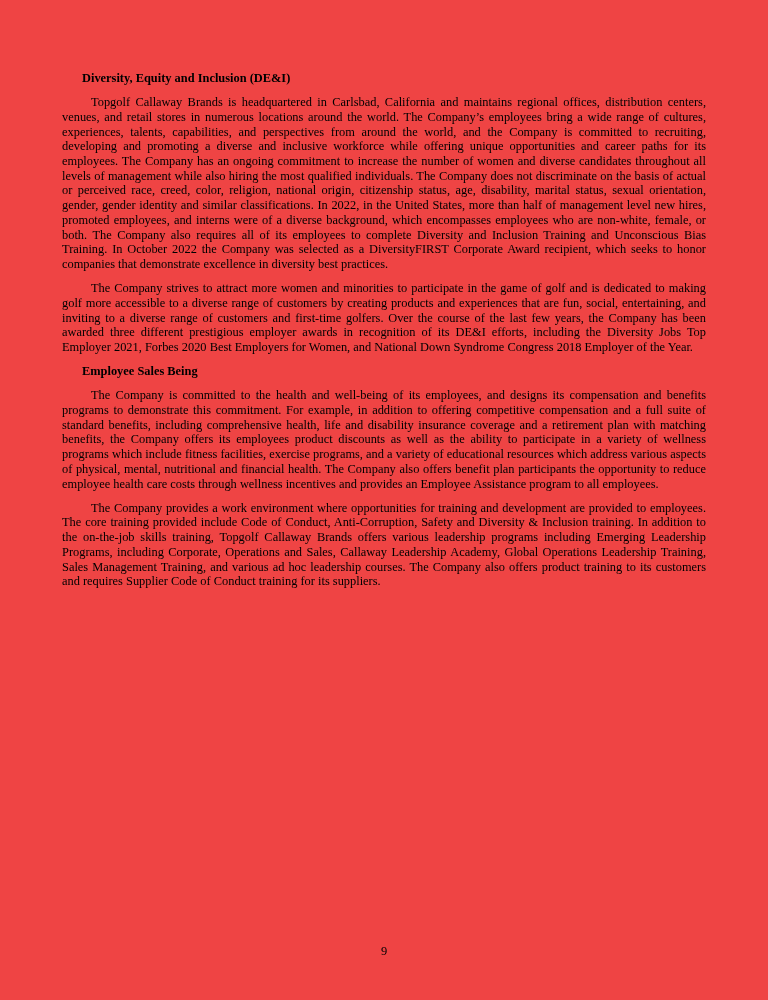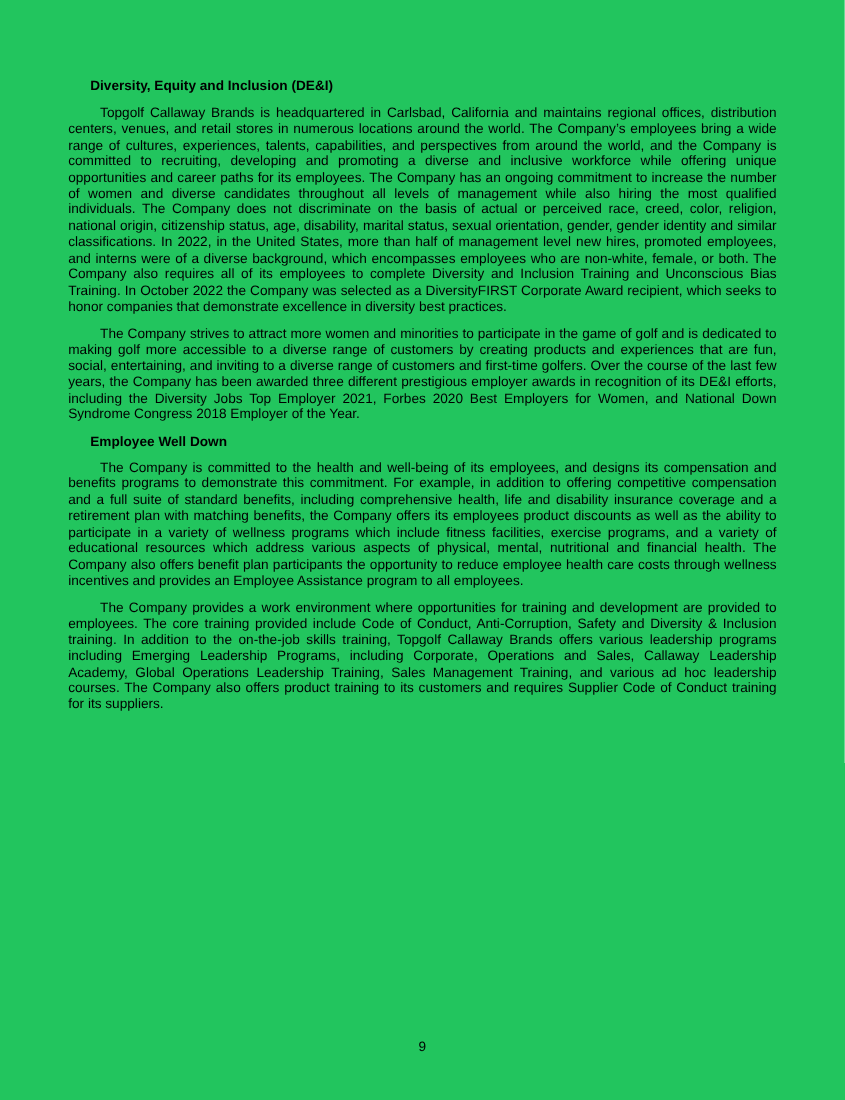--- a/index.html
+++ b/index.html
@@ -4,23 +4,23 @@
 <style>
   html, body {
     margin: 0;
     padding: 0;
     background: #ffffff;
   }
   .page {
     position: relative;
     width: 768px;
     height: 1000px;
-    background: #22c55e;
+    background: #ef4444;
     color: #000000;
-    font-family: Liberation Sans, sans-serif;
+    font-family: Liberation Serif, serif;
     overflow: hidden;
     box-sizing: border-box;
   }
   .content {
     position: absolute;
     top: 71px;
     left: 62px;
     width: 644px;
     font-size: 12.4px;
     line-height: 14.7px;
@@ -53,21 +53,21 @@
 
 <div class="page">
   <div class="content">
 
     <h3 class="section-heading">Diversity, Equity and Inclusion (DE&amp;I)</h3>
 
     <p class="para">Topgolf Callaway Brands is headquartered in Carlsbad, California and maintains regional offices, distribution centers, venues, and retail stores in numerous locations around the world. The Company’s employees bring a wide range of cultures, experiences, talents, capabilities, and perspectives from around the world, and the Company is committed to recruiting, developing and promoting a diverse and inclusive workforce while offering unique opportunities and career paths for its employees. The Company has an ongoing commitment to increase the number of women and diverse candidates throughout all levels of management while also hiring the most qualified individuals. The Company does not discriminate on the basis of actual or perceived race, creed, color, religion, national origin, citizenship status, age, disability, marital status, sexual orientation, gender, gender identity and similar classifications. In 2022, in the United States, more than half of management level new hires, promoted employees, and interns were of a diverse background, which encompasses employees who are non-white, female, or both. The Company also requires all of its employees to complete Diversity and Inclusion Training and Unconscious Bias Training. In October 2022 the Company was selected as a DiversityFIRST Corporate Award recipient, which seeks to honor companies that demonstrate excellence in diversity best practices.</p>
 
     <p class="para">The Company strives to attract more women and minorities to participate in the game of golf and is dedicated to making golf more accessible to a diverse range of customers by creating products and experiences that are fun, social, entertaining, and inviting to a diverse range of customers and first-time golfers. Over the course of the last few years, the Company has been awarded three different prestigious employer awards in recognition of its DE&amp;I efforts, including the Diversity Jobs Top Employer 2021, Forbes 2020 Best Employers for Women, and National Down Syndrome Congress 2018 Employer of the Year.</p>
 
-    <h3 class="section-heading">Employee Well Down</h3>
+    <h3 class="section-heading">Employee Sales Being</h3>
 
     <p class="para">The Company is committed to the health and well-being of its employees, and designs its compensation and benefits programs to demonstrate this commitment. For example, in addition to offering competitive compensation and a full suite of standard benefits, including comprehensive health, life and disability insurance coverage and a retirement plan with matching benefits, the Company offers its employees product discounts as well as the ability to participate in a variety of wellness programs which include fitness facilities, exercise programs, and a variety of educational resources which address various aspects of physical, mental, nutritional and financial health. The Company also offers benefit plan participants the opportunity to reduce employee health care costs through wellness incentives and provides an Employee Assistance program to all employees.</p>
 
     <p class="para">The Company provides a work environment where opportunities for training and development are provided to employees. The core training provided include Code of Conduct, Anti-Corruption, Safety and Diversity &amp; Inclusion training. In addition to the on-the-job skills training, Topgolf Callaway Brands offers various leadership programs including Emerging Leadership Programs, including Corporate, Operations and Sales, Callaway Leadership Academy, Global Operations Leadership Training, Sales Management Training, and various ad hoc leadership courses. The Company also offers product training to its customers and requires Supplier Code of Conduct training for its suppliers.</p>
 
   </div>
 
   <div class="page-footer">9</div>
 </div>
 

